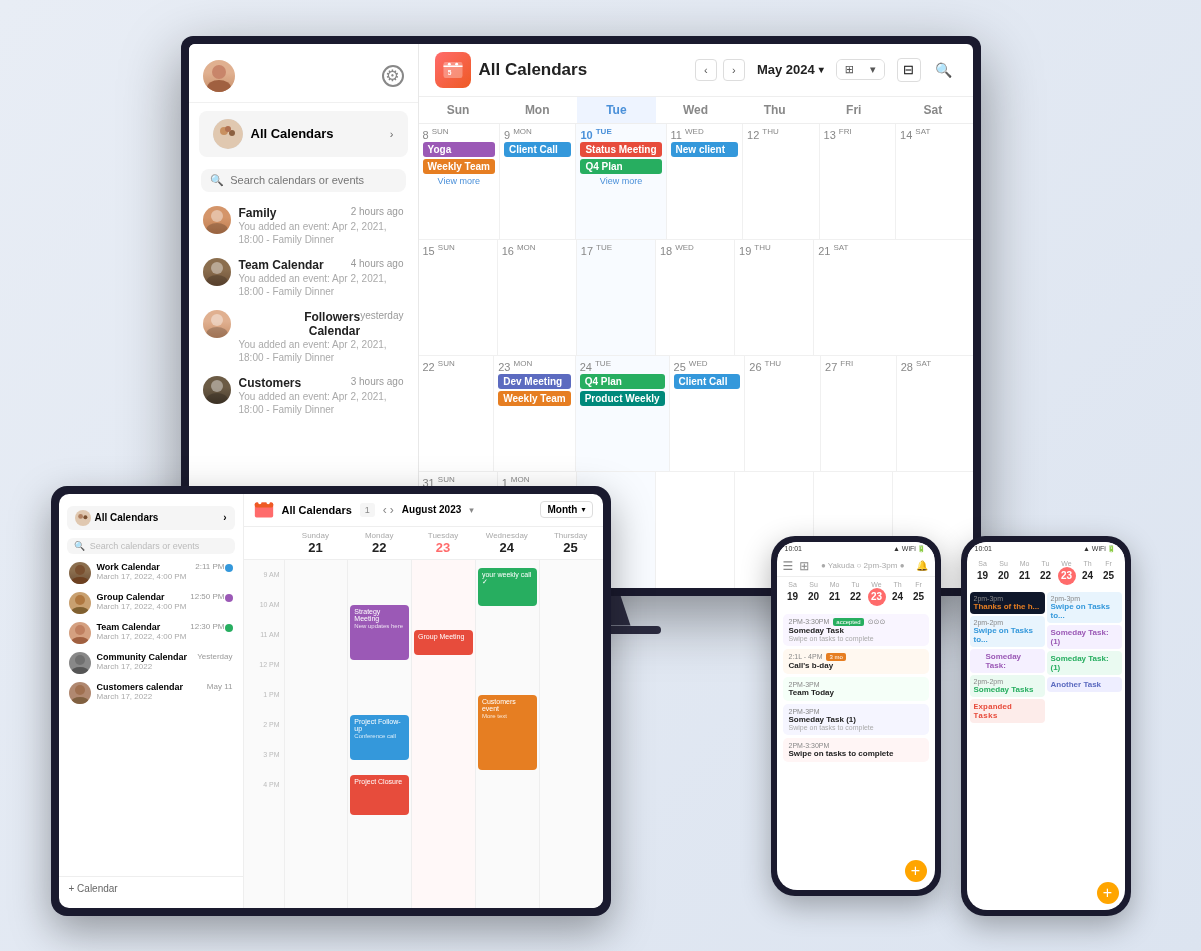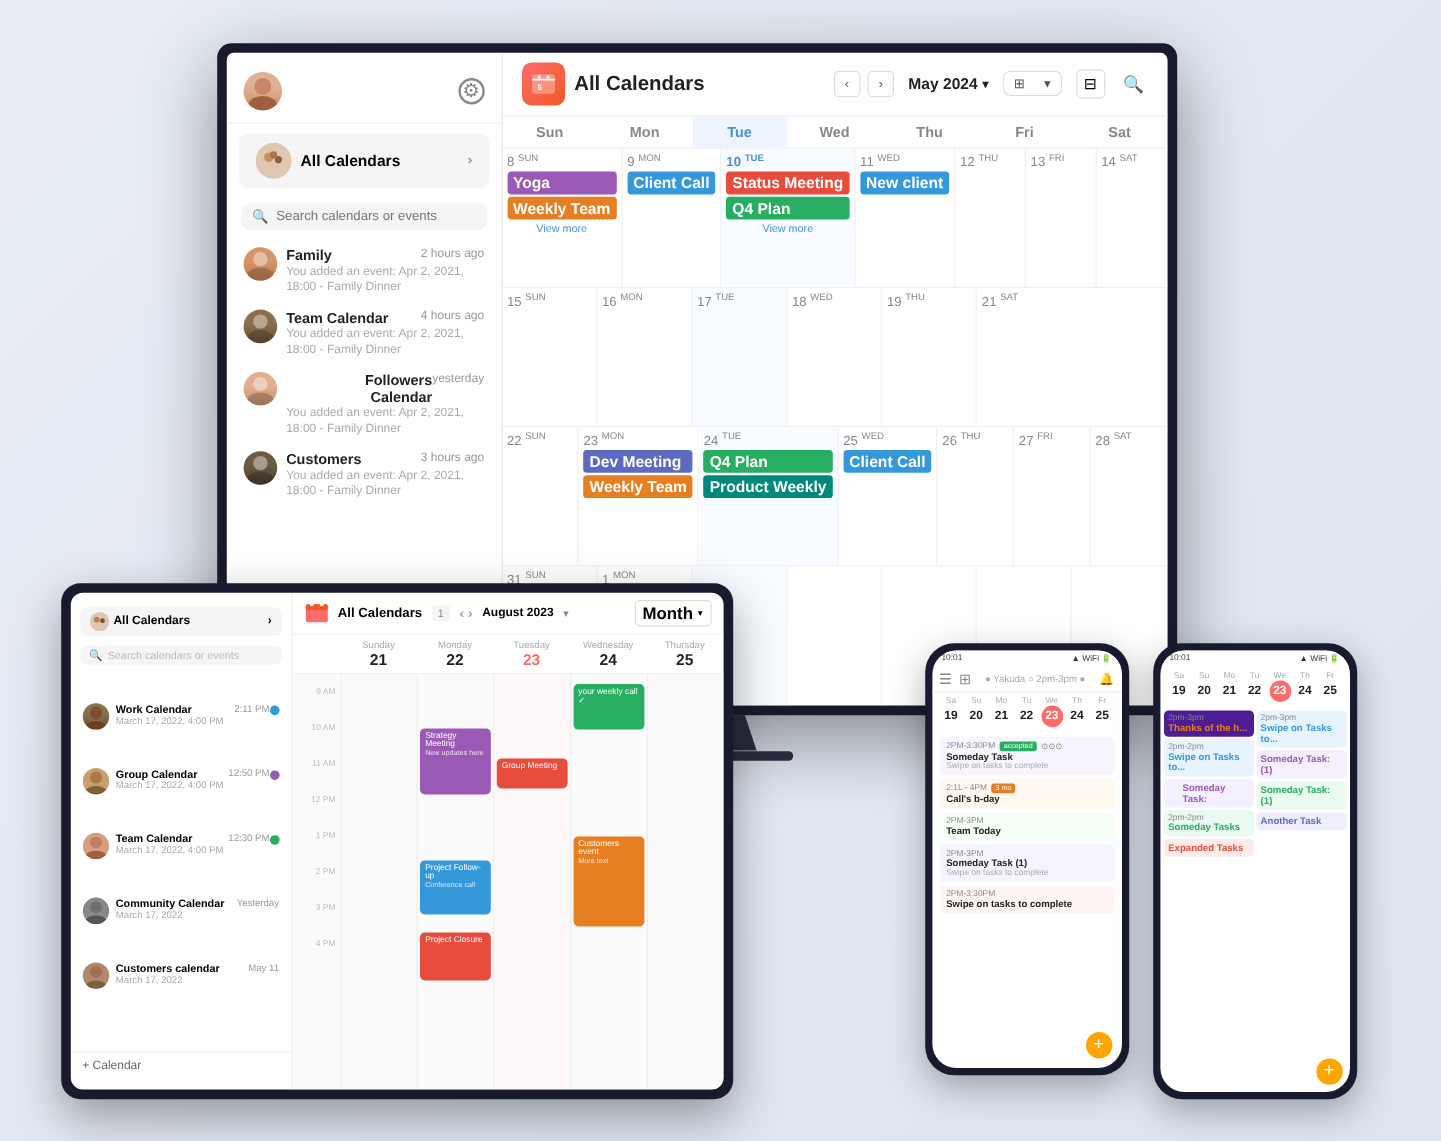--- a/index.html
+++ b/index.html
@@ -296,21 +296,21 @@
       color: #888;
       margin-bottom: 2px;
     }
     .cal-date sup {
       font-size: 8px;
     }
     .event-pill {
       display: block;
       border-radius: 3px;
       padding: 2px 5px;
-      font-size: 13px;
+      font-size: 10px;
       font-weight: 600;
       color: #fff;
       margin-bottom: 2px;
       white-space: nowrap;
       overflow: hidden;
       text-overflow: ellipsis;
       cursor: pointer;
     }
     .view-more {
       font-size: 9px;
@@ -387,21 +387,20 @@
       border-radius: 6px;
       padding: 3px 8px;
       gap: 4px;
       font-size: 9px;
       color: #bbb;
     }
     .tablet-cal-item {
       display: flex;
       align-items: flex-start;
       padding: 4px 10px;
-      margin-top: 24px;
     }
     .tablet-cal-avatar {
       width: 22px;
       height: 22px;
       border-radius: 50%;
       margin-right: 6px;
       background: #ddd;
       flex-shrink: 0;
     }
     .tablet-cal-info { flex: 1; }
@@ -908,21 +907,21 @@
             </svg>
             <span style="font-size:11px;font-weight:700;">All Calendars</span>
             <span style="font-size:9px;color:#888;background:#f5f5f5;padding:2px 5px;border-radius:3px;">1</span>
             <div style="display:flex;gap:3px;">
               <span style="font-size:12px;color:#888;cursor:pointer;">‹</span>
               <span style="font-size:12px;color:#888;cursor:pointer;">›</span>
             </div>
             <span style="font-size:10px;font-weight:600;">August 2023</span>
             <span style="font-size:9px;color:#888;">▾</span>
             <div style="margin-left:auto;display:flex;align-items:center;gap:4px;border:1px solid #ddd;border-radius:4px;padding:2px 6px;">
-              <span style="font-size:14px;font-weight:600;">Month</span>
+              <span style="font-size:10px;font-weight:600;">Month</span>
               <span style="font-size:8px;">▾</span>
             </div>
           </div>
 
           <div class="tablet-cal-grid">
             <div class="tablet-days-row">
               <div class="tablet-day-col"></div>
               <div class="tablet-day-col">
                 <div class="tablet-day-label">Sunday</div>
                 <div class="tablet-day-num">21</div>
@@ -1115,37 +1114,37 @@
           </div>
           <div class="phone-week-day">
             <div class="phone-day-label">Fr</div>
             <div class="phone-day-num">25</div>
           </div>
         </div>
 
         <div style="flex:1;overflow:hidden;display:grid;grid-template-columns:1fr 1fr;gap:2px;padding:3px;position:relative;">
 
           <div style="display:flex;flex-direction:column;gap:2px;">
-            <div style="background:#4c1d95;border-radius:4px;padding:3px 4px;">
+            <div style="background:#0f172a;border-radius:4px;padding:3px 4px;">
               <div style="font-size:7px;color:#888;">2pm-3pm</div>
               <div style="font-size:8px;font-weight:700;color:#e67e22;">Thanks of the h...</div>
             </div>
             <div style="background:#e8f4fd;border-radius:4px;padding:3px 4px;">
               <div style="font-size:7px;color:#888;">2pm-2pm</div>
               <div style="font-size:8px;font-weight:700;color:#3498db;">Swipe on Tasks to...</div>
             </div>
             <div style="background:#f5f0ff;border-radius:4px;padding:3px 16px;">
               <div style="font-size:8px;font-weight:700;color:#9b59b6;">Someday Task:</div>
             </div>
             <div style="background:#eafaf1;border-radius:4px;padding:3px 4px;">
               <div style="font-size:7px;color:#888;">2pm-2pm</div>
               <div style="font-size:8px;font-weight:700;color:#27ae60;">Someday Tasks</div>
             </div>
             <div style="background:#fdecea;border-radius:4px;padding:3px 4px;">
-              <div style="font-size:8px;font-weight:700;color:#e74c3c;">Expanded Tasks</div>
+              <div style="font-size:8px;font-weight:700;color:#e74c3c;font-family:Liberation Mono, monospace;">Expanded Tasks</div>
             </div>
           </div>
 
           <div style="display:flex;flex-direction:column;gap:2px;">
             <div style="background:#e8f4fd;border-radius:4px;padding:3px 4px;">
               <div style="font-size:7px;color:#888;">2pm-3pm</div>
               <div style="font-size:8px;font-weight:700;color:#3498db;">Swipe on Tasks to...</div>
             </div>
             <div style="background:#f5f0ff;border-radius:4px;padding:3px 4px;">
               <div style="font-size:8px;font-weight:700;color:#9b59b6;">Someday Task: (1)</div>

